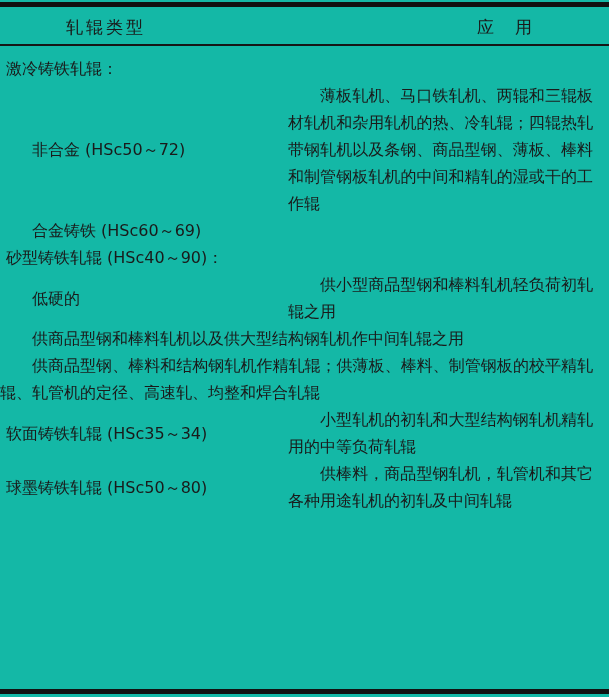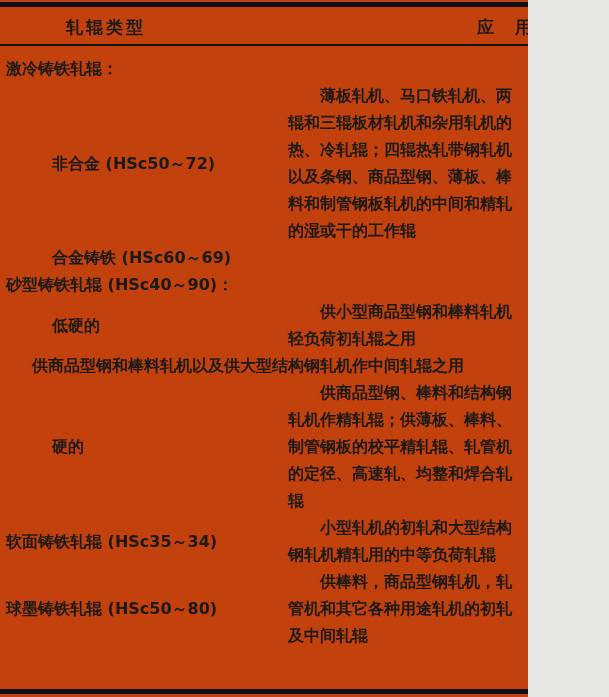--- a/index.html
+++ b/index.html
@@ -2,27 +2,27 @@
 <html><head>
 <meta charset="utf-8">
 <style>
   html, body {
     margin: 0;
     padding: 0;
     background: #e8e8e6;
   }
   .page {
     position: relative;
-    width: 528px;
+    width: 609px;
     height: 697px;
-    background: #c2410c;
+    background: #14b8a6;
     overflow: hidden;
     font-family: "DejaVu Sans", sans-serif;
     color: #1a1a1a;
-    font-weight: 700;
+    font-weight: 400;
   }
   .rule-top {
     margin-top: 2px;
     height: 5px;
     background: #111;
   }
   .rule-bottom {
     position: absolute;
     left: 0;
     right: 0;
@@ -60,21 +60,21 @@
     display: flex;
     align-items: center;
   }
   .cell-label {
     flex: 0 0 288px;
     box-sizing: border-box;
     padding-left: 6px;
     white-space: nowrap;
   }
   .row.indent .cell-label {
-    padding-left: 52px;
+    padding-left: 32px;
   }
   .cell-app {
     flex: 1 1 auto;
     margin-right: 16px;
     text-align: justify;
     text-indent: 2em;
     line-break: strict;
   }
 </style>
 </head>
@@ -113,21 +113,20 @@
     <div class="row indent">
       <div class="cell-label">低硬的</div>
       <div class="cell-app">供小型商品型钢和棒料轧机轻负荷初轧辊之用</div>
     </div>
 
     <div class="row indent">
       <div class="cell-app">供商品型钢和棒料轧机以及供大型结构钢轧机作中间轧辊之用</div>
     </div>
 
     <div class="row indent">
-      <div class="cell-label">硬的</div>
       <div class="cell-app">供商品型钢、棒料和结构钢轧机作精轧辊；供薄板、棒料、制管钢板的校平精轧辊、轧管机的定径、高速轧、均整和焊合轧辊</div>
     </div>
 
     <div class="row section">
       <div class="cell-label">软面铸铁轧辊 (HSc35～34)</div>
       <div class="cell-app">小型轧机的初轧和大型结构钢轧机精轧用的中等负荷轧辊</div>
     </div>
 
     <div class="row section">
       <div class="cell-label">球墨铸铁轧辊 (HSc50～80)</div>

